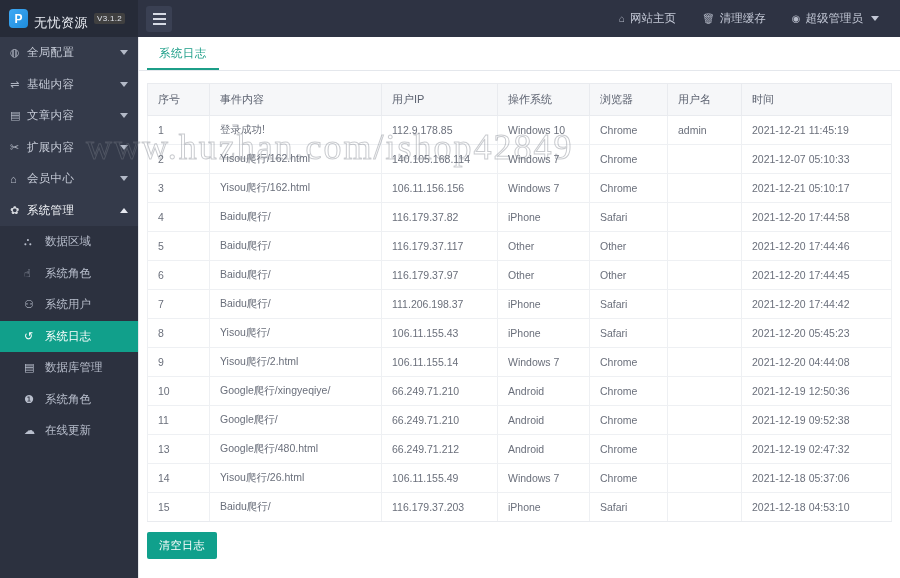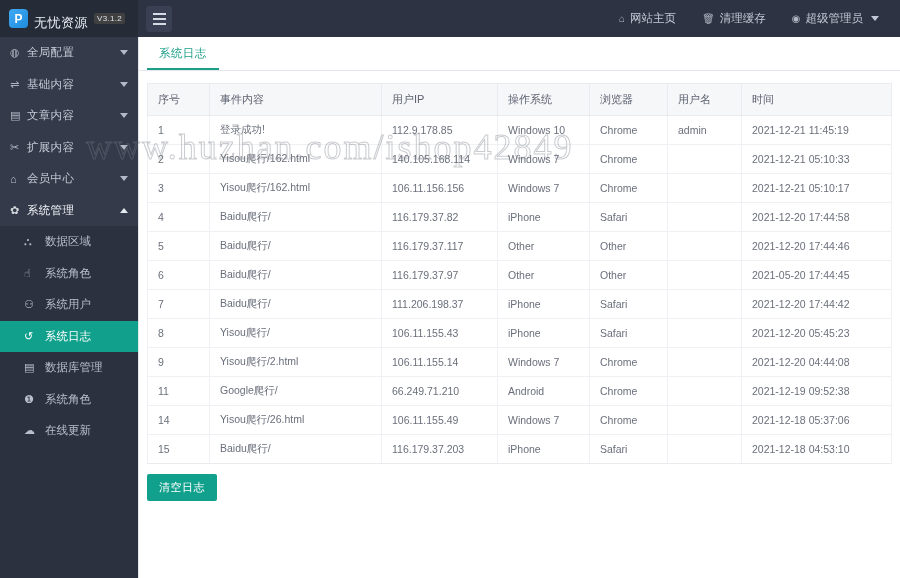--- a/index.html
+++ b/index.html
@@ -268,21 +268,21 @@
                 <td>admin</td>
                 <td>2021-12-21 11:45:19</td>
               </tr>
               <tr>
                 <td>2</td>
                 <td>Yisou爬行/162.html</td>
                 <td>140.105.168.114</td>
                 <td>Windows 7</td>
                 <td>Chrome</td>
                 <td></td>
-                <td>2021-12-21 05:10:33</td>
+                <td>2021-12-07 05:10:33</td>
               </tr>
               <tr>
                 <td>3</td>
                 <td>Yisou爬行/162.html</td>
                 <td>106.11.156.156</td>
                 <td>Windows 7</td>
                 <td>Chrome</td>
                 <td></td>
                 <td>2021-12-21 05:10:17</td>
               </tr>
@@ -304,21 +304,21 @@
                 <td></td>
                 <td>2021-12-20 17:44:46</td>
               </tr>
               <tr>
                 <td>6</td>
                 <td>Baidu爬行/</td>
                 <td>116.179.37.97</td>
                 <td>Other</td>
                 <td>Other</td>
                 <td></td>
-                <td>2021-05-20 17:44:45</td>
+                <td>2021-12-20 17:44:45</td>
               </tr>
               <tr>
                 <td>7</td>
                 <td>Baidu爬行/</td>
                 <td>111.206.198.37</td>
                 <td>iPhone</td>
                 <td>Safari</td>
                 <td></td>
                 <td>2021-12-20 17:44:42</td>
               </tr>
@@ -334,27 +334,45 @@
               <tr>
                 <td>9</td>
                 <td>Yisou爬行/2.html</td>
                 <td>106.11.155.14</td>
                 <td>Windows 7</td>
                 <td>Chrome</td>
                 <td></td>
                 <td>2021-12-20 04:44:08</td>
               </tr>
               <tr>
+                <td>10</td>
+                <td>Google爬行/xingyeqiye/</td>
+                <td>66.249.71.210</td>
+                <td>Android</td>
+                <td>Chrome</td>
+                <td></td>
+                <td>2021-12-19 12:50:36</td>
+              </tr>
+              <tr>
                 <td>11</td>
                 <td>Google爬行/</td>
                 <td>66.249.71.210</td>
                 <td>Android</td>
                 <td>Chrome</td>
                 <td></td>
                 <td>2021-12-19 09:52:38</td>
+              </tr>
+              <tr>
+                <td>13</td>
+                <td>Google爬行/480.html</td>
+                <td>66.249.71.212</td>
+                <td>Android</td>
+                <td>Chrome</td>
+                <td></td>
+                <td>2021-12-19 02:47:32</td>
               </tr>
               <tr>
                 <td>14</td>
                 <td>Yisou爬行/26.html</td>
                 <td>106.11.155.49</td>
                 <td>Windows 7</td>
                 <td>Chrome</td>
                 <td></td>
                 <td>2021-12-18 05:37:06</td>
               </tr>

